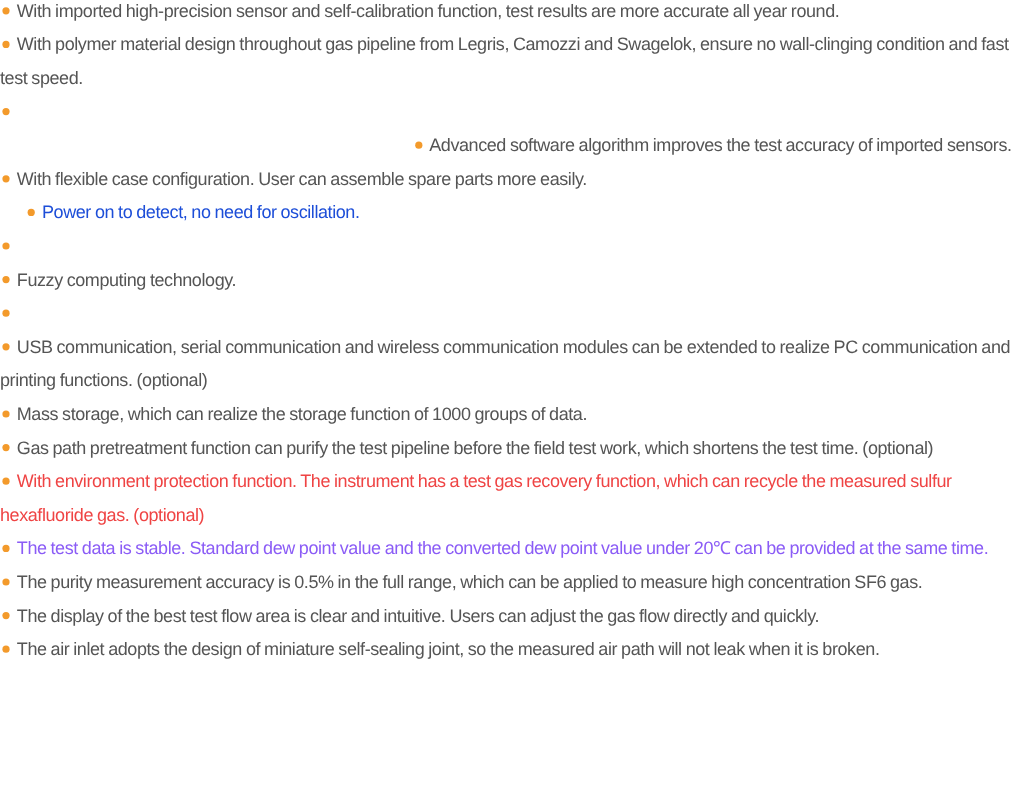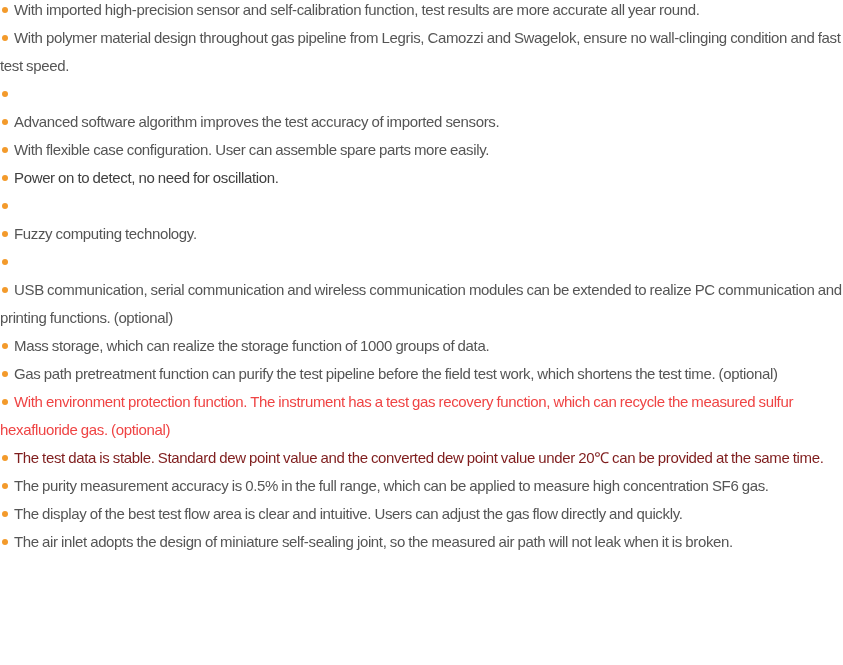--- a/index.html
+++ b/index.html
@@ -41,27 +41,27 @@
       vertical-align: middle;
     }
   </style>
 </head>
 <body style="background: rgb(255, 255, 255);">
 
 <ul class="feature-list">
   <li class="feature-item" style="color: rgb(85, 85, 85);"><span class="bullet" style="background: rgb(243, 154, 43);"></span><span>With imported high-precision sensor and self-calibration function, test results are more accurate all year round.</span></li>
   <li class="feature-item" style="color: rgb(85, 85, 85);"><span class="bullet" style="background: rgb(243, 154, 43);"></span><span>With polymer material design throughout gas pipeline from Legris, Camozzi and Swagelok, ensure no wall-clinging condition and fast test speed.</span></li>
   <li class="feature-item" style="color: rgb(85, 85, 85);"><span class="bullet" style="background: rgb(243, 154, 43);"></span></li>
-  <li class="feature-item" style="color: rgb(85, 85, 85);"><span class="bullet" style="background: rgb(243, 154, 43);"></span><span>Advanced software algorithm improves the test accuracy of imported sensors.</span></li>
+  <li class="feature-item" style="color: rgb(85, 85, 85); text-align: right;"><span class="bullet" style="background: rgb(243, 154, 43);"></span><span>Advanced software algorithm improves the test accuracy of imported sensors.</span></li>
   <li class="feature-item" style="color: rgb(85, 85, 85);"><span class="bullet" style="background: rgb(243, 154, 43);"></span><span>With flexible case configuration. User can assemble spare parts more easily.</span></li>
-  <li class="feature-item" style="color: #404040;"><span class="bullet" style="background: rgb(243, 154, 43);"></span><span>Power on to detect, no need for oscillation.</span></li>
+  <li class="feature-item" style="color: #1d4ed8; padding-left: 21px;"><span class="bullet" style="background: rgb(243, 154, 43);"></span><span>Power on to detect, no need for oscillation.</span></li>
   <li class="feature-item" style="color: rgb(85, 85, 85);"><span class="bullet" style="background: rgb(243, 154, 43);"></span></li>
   <li class="feature-item" style="color: rgb(85, 85, 85);"><span class="bullet" style="background: rgb(243, 154, 43);"></span><span>Fuzzy computing technology.</span></li>
   <li class="feature-item" style="color: rgb(85, 85, 85);"><span class="bullet" style="background: rgb(243, 154, 43);"></span></li>
   <li class="feature-item" style="color: rgb(85, 85, 85);"><span class="bullet" style="background: rgb(243, 154, 43);"></span><span>USB communication, serial communication and wireless communication modules can be extended to realize PC communication and printing functions. (optional)</span></li>
   <li class="feature-item" style="color: rgb(85, 85, 85);"><span class="bullet" style="background: rgb(243, 154, 43);"></span><span>Mass storage, which can realize the storage function of 1000 groups of data.</span></li>
   <li class="feature-item" style="color: rgb(85, 85, 85);"><span class="bullet" style="background: rgb(243, 154, 43);"></span><span>Gas path pretreatment function can purify the test pipeline before the field test work, which shortens the test time. (optional)</span></li>
   <li class="feature-item" style="color: #ef4444;"><span class="bullet" style="background: rgb(243, 154, 43);"></span><span>With environment protection function. The instrument has a test gas recovery function, which can recycle the measured sulfur hexafluoride gas. (optional)</span></li>
-  <li class="feature-item" style="color: #7f1d1d;"><span class="bullet" style="background: rgb(243, 154, 43);"></span><span>The test data is stable. Standard dew point value and the converted dew point value under 20℃ can be provided at the same time.</span></li>
+  <li class="feature-item" style="color: #8b5cf6;"><span class="bullet" style="background: rgb(243, 154, 43);"></span><span>The test data is stable. Standard dew point value and the converted dew point value under 20℃ can be provided at the same time.</span></li>
   <li class="feature-item" style="color: rgb(85, 85, 85);"><span class="bullet" style="background: rgb(243, 154, 43);"></span><span>The purity measurement accuracy is 0.5% in the full range, which can be applied to measure high concentration SF6 gas.</span></li>
   <li class="feature-item" style="color: rgb(85, 85, 85);"><span class="bullet" style="background: rgb(243, 154, 43);"></span><span>The display of the best test flow area is clear and intuitive. Users can adjust the gas flow directly and quickly.</span></li>
   <li class="feature-item" style="color: rgb(85, 85, 85);"><span class="bullet" style="background: rgb(243, 154, 43);"></span><span>The air inlet adopts the design of miniature self-sealing joint, so the measured air path will not leak when it is broken.</span></li>
 </ul>
 
 </body></html>

